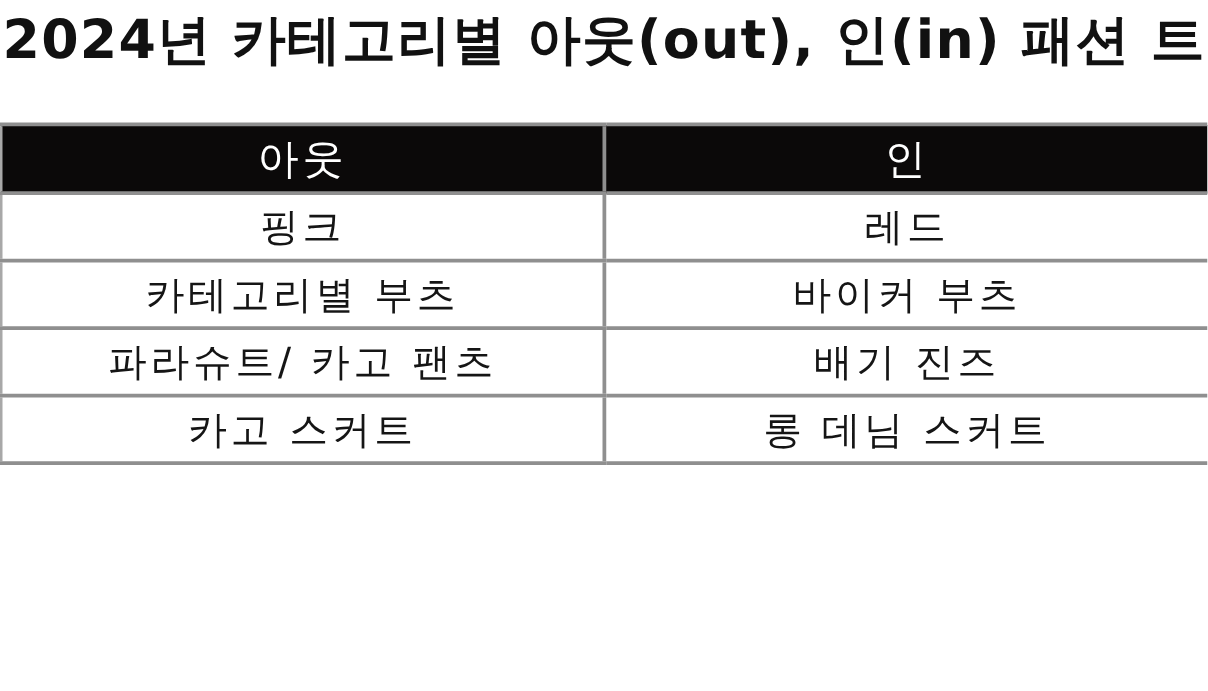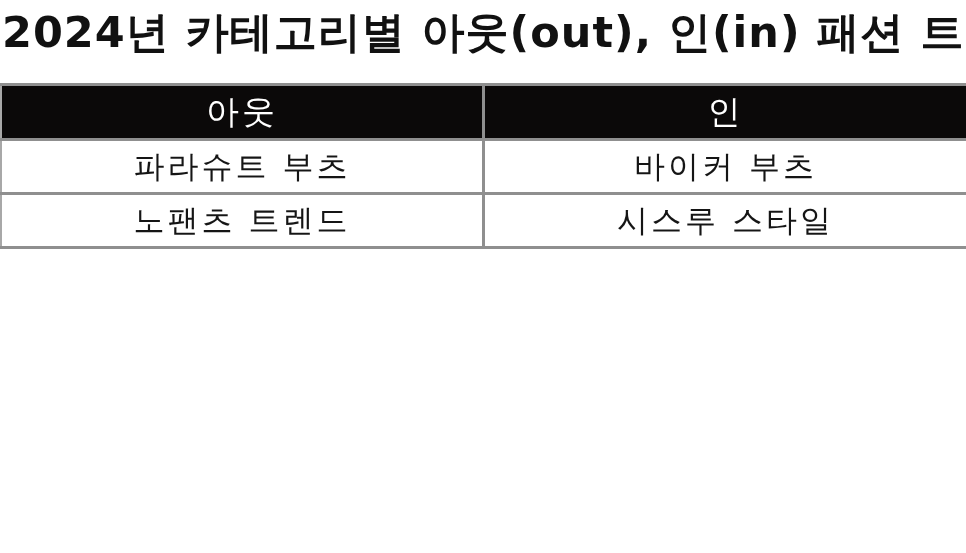--- a/index.html
+++ b/index.html
@@ -20,21 +20,21 @@
     padding: 8px 0 0 2px;
     font-size: 43px;
     line-height: 1.15;
     font-weight: 700;
     color: #111111;
     letter-spacing: 1px;
     white-space: nowrap;
   }
   table.trend-table {
     position: absolute;
-    top: 83px;
+    top: 98px;
     left: 0;
     width: 966px;
     border-collapse: collapse;
     table-layout: fixed;
     text-align: center;
   }
   table.trend-table th {
     background: #0b0909;
     color: #ffffff;
     height: 55px;
@@ -71,21 +71,29 @@
 
 <table class="trend-table">
   <thead>
     <tr>
       <th>아웃</th>
       <th>인</th>
     </tr>
   </thead>
   <tbody>
     <tr>
-      <td>파라슈트 부츠</td>
+      <td>핑크</td>
+      <td>레드</td>
+    </tr>
+    <tr>
+      <td>카테고리별 부츠</td>
       <td>바이커 부츠</td>
     </tr>
     <tr>
-      <td>노팬츠 트렌드</td>
-      <td>시스루 스타일</td>
+      <td>파라슈트/ 카고 팬츠</td>
+      <td>배기 진즈</td>
+    </tr>
+    <tr>
+      <td>카고 스커트</td>
+      <td>롱 데님 스커트</td>
     </tr>
   </tbody>
 </table>
 
 </body></html>

